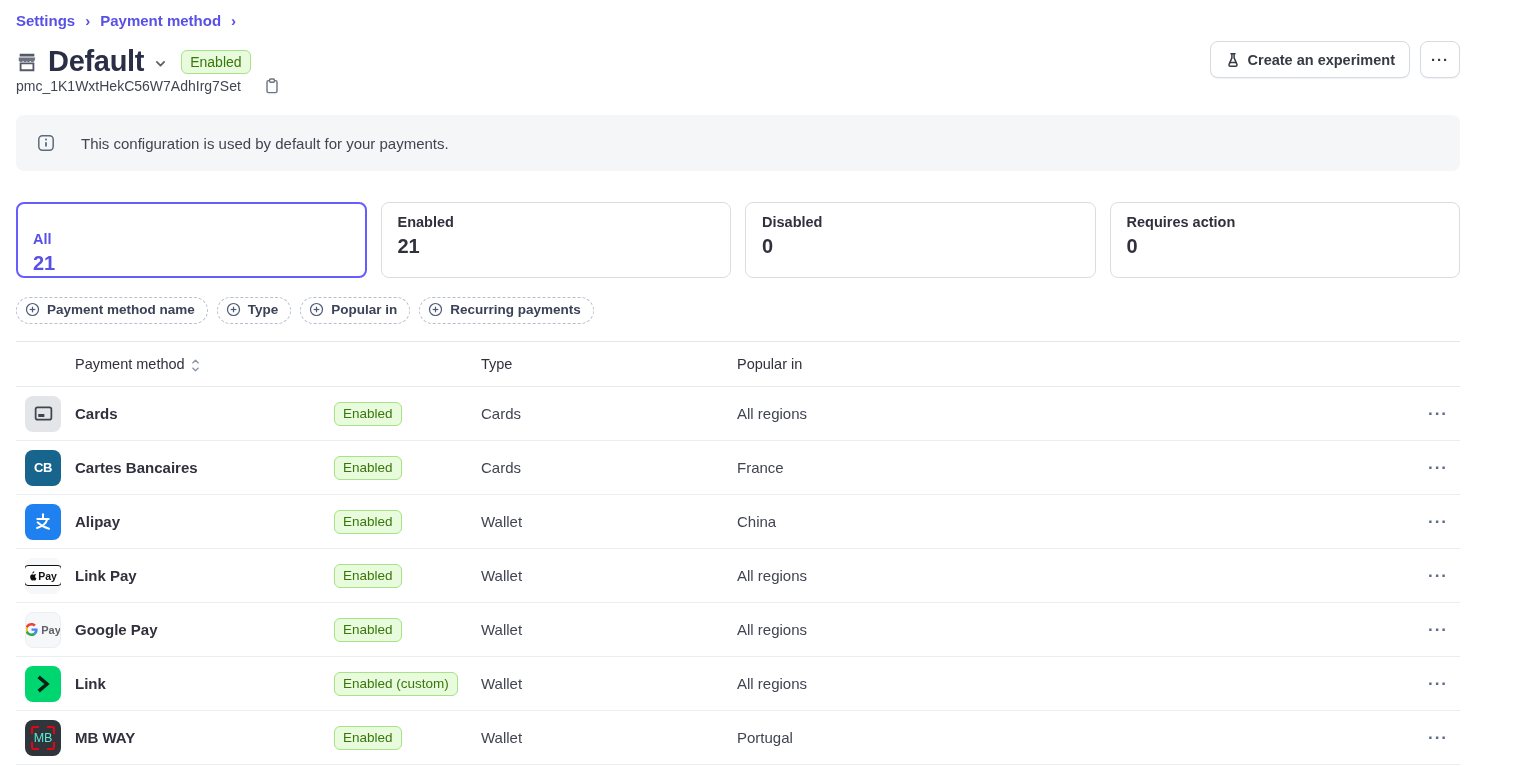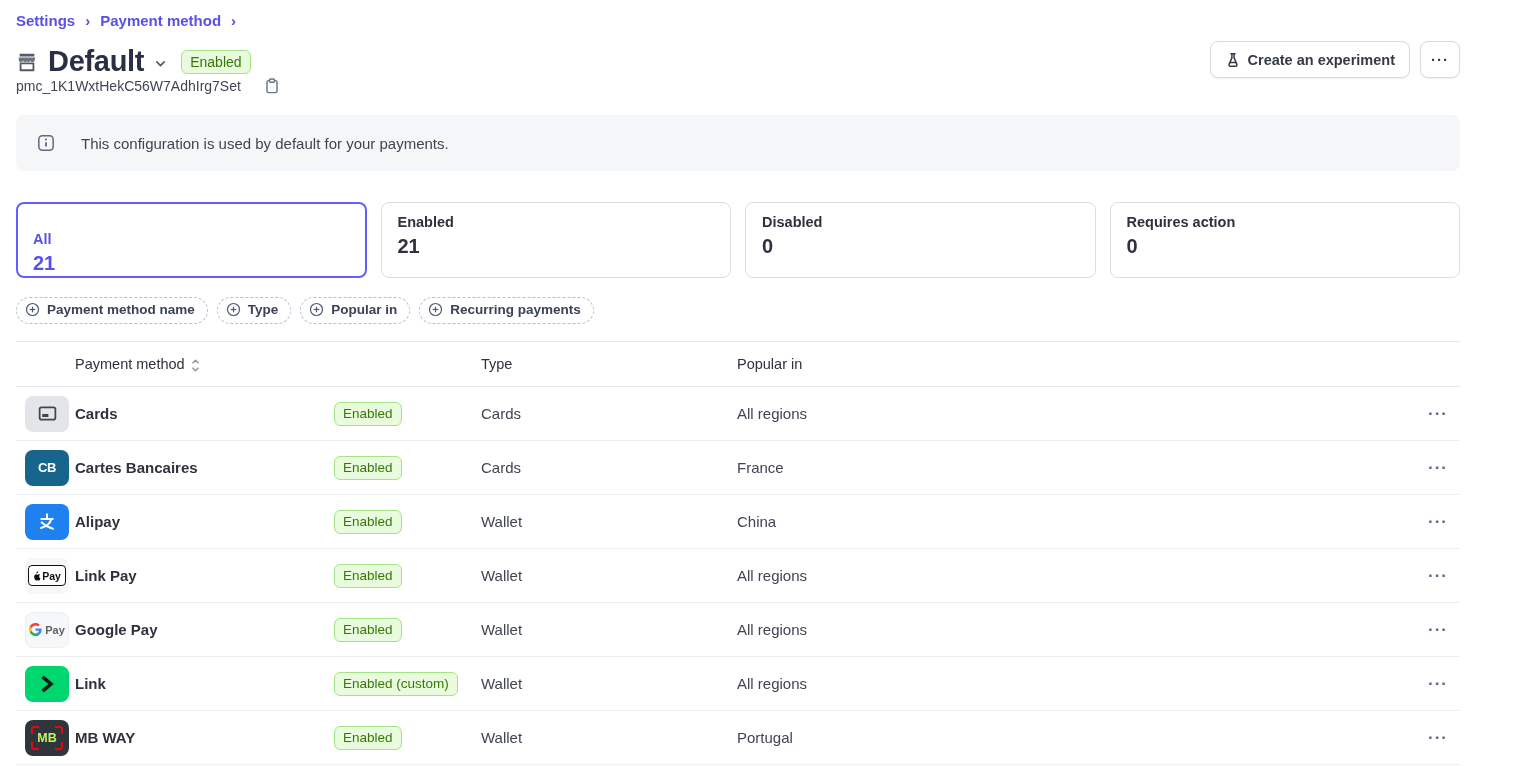--- a/index.html
+++ b/index.html
@@ -70,30 +70,30 @@
   .th-name{grid-column:2}.th-type{grid-column:4}.th-popular{grid-column:5}
   .sort-icon{display:flex;color:#8792a2;cursor:pointer}
   .trow{height:54px;border-bottom:1px solid var(--divider);cursor:pointer;background:#fff}
   .icon-cell{padding-left:9px}
   .pm-name{font-size:15px;font-weight:700;color:var(--navy)}
   .type-cell,.popular-cell{font-size:15px;color:var(--body)}
   .dots-cell{display:flex;justify-content:flex-end;padding-right:12px}
   .row-dots{background:none;border:none;color:#5b6b8a;font-size:17px;font-weight:700;letter-spacing:1px;cursor:pointer;line-height:1}
 
   
-  .brand-icon{width:44px;height:36px;border-radius:8px;display:flex;align-items:center;justify-content:center;overflow:hidden}
+  .brand-icon{width:36px;height:36px;border-radius:8px;display:flex;align-items:center;justify-content:center;overflow:hidden}
   .ic-cards-icon{background:#e4e5e8;color:#3f4650}
   .ic-cartes-bancaires-icon{background:#17648c;color:#fff;font-weight:700;font-size:13px;letter-spacing:-.5px}
   .ic-alipay-icon{background:#1f80f0}
   .ic-apple-pay-icon{background:#f6f7f9}
   .ap-inner{background:#fff;border:1.5px solid #111;border-radius:4px;height:21px;padding:0 4px;display:flex;align-items:center;gap:1px;font-size:10.5px;font-weight:700;color:#111}
   .ic-google-pay-icon{background:#f6f7f9;border:1px solid #eceff2}
   .gp-inner{display:flex;align-items:center;gap:3px;font-size:11px;font-weight:600;color:#5f6368}
   .ic-link-icon{background:#00d66f}
-  .ic-mb-way-icon{background:#30353b;position:relative;color:#bef264;font-weight:700;font-size:12.5px}
+  .ic-mb-way-icon{background:#30353b;position:relative;color:#5eead4;font-weight:400;font-size:12.5px}
   .mb-c{position:absolute;width:8px;height:8px;border:2px solid #e30613}
   .mb-tl{top:6px;left:6px;border-right:none;border-bottom:none;border-top-left-radius:3px}
   .mb-tr{top:6px;right:6px;border-left:none;border-bottom:none;border-top-right-radius:3px}
   .mb-bl{bottom:6px;left:6px;border-right:none;border-top:none;border-bottom-left-radius:3px}
   .mb-br{bottom:6px;right:6px;border-left:none;border-top:none;border-bottom-right-radius:3px}
 </style>
 </head>
 <body>
 
 <div class="page">

